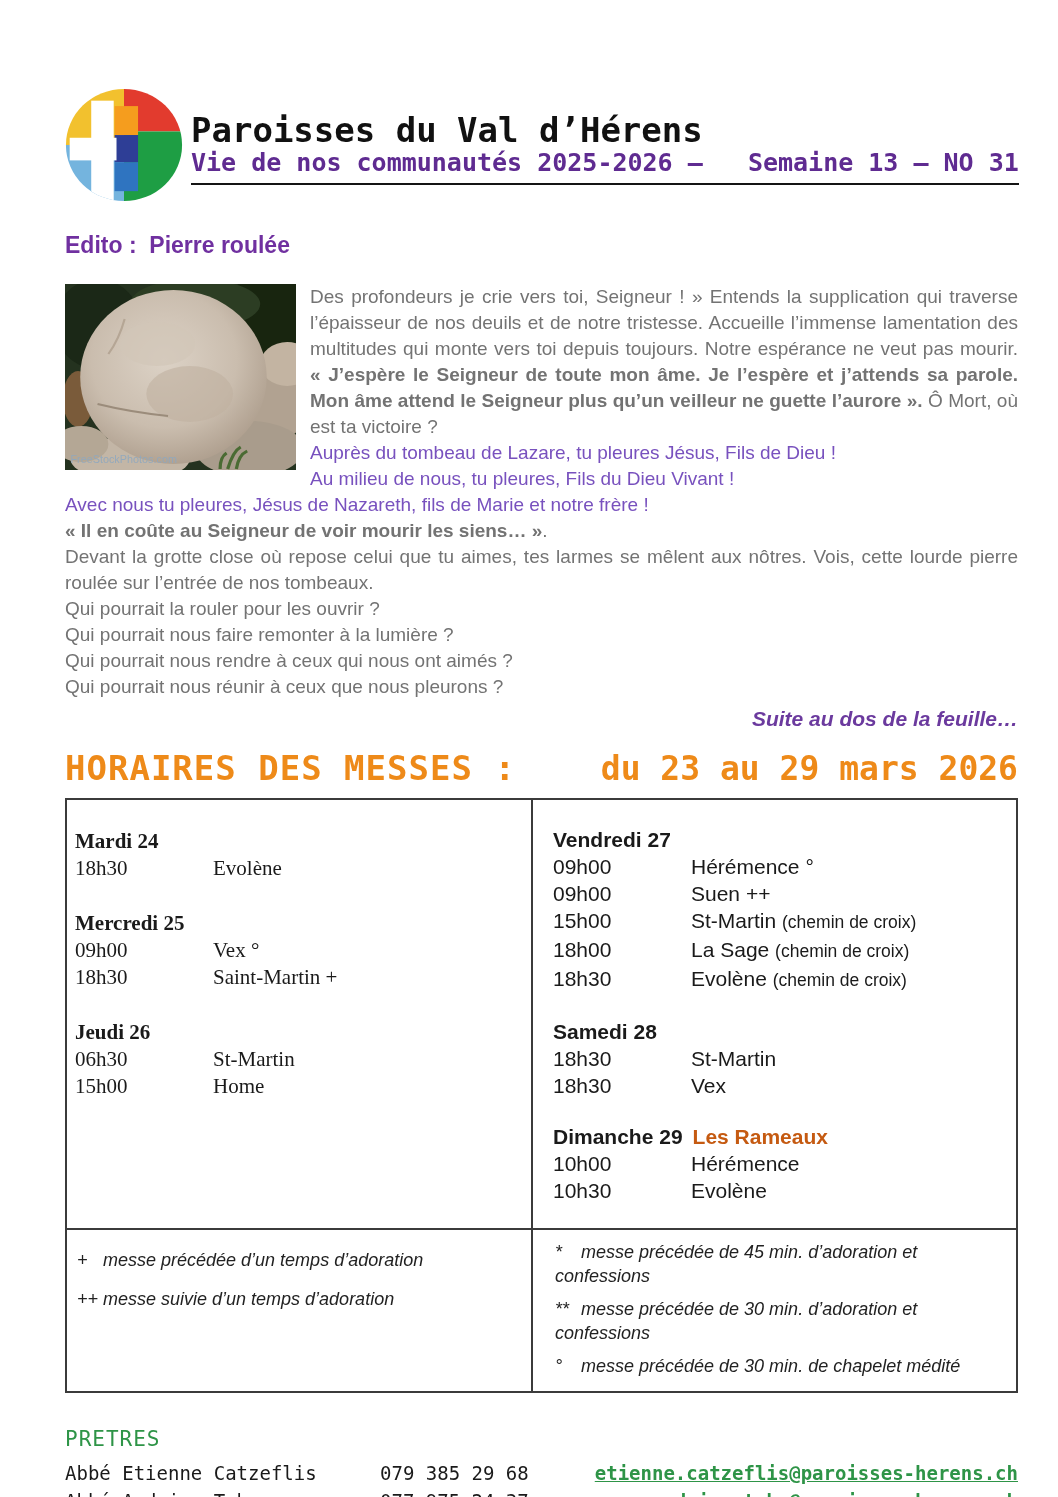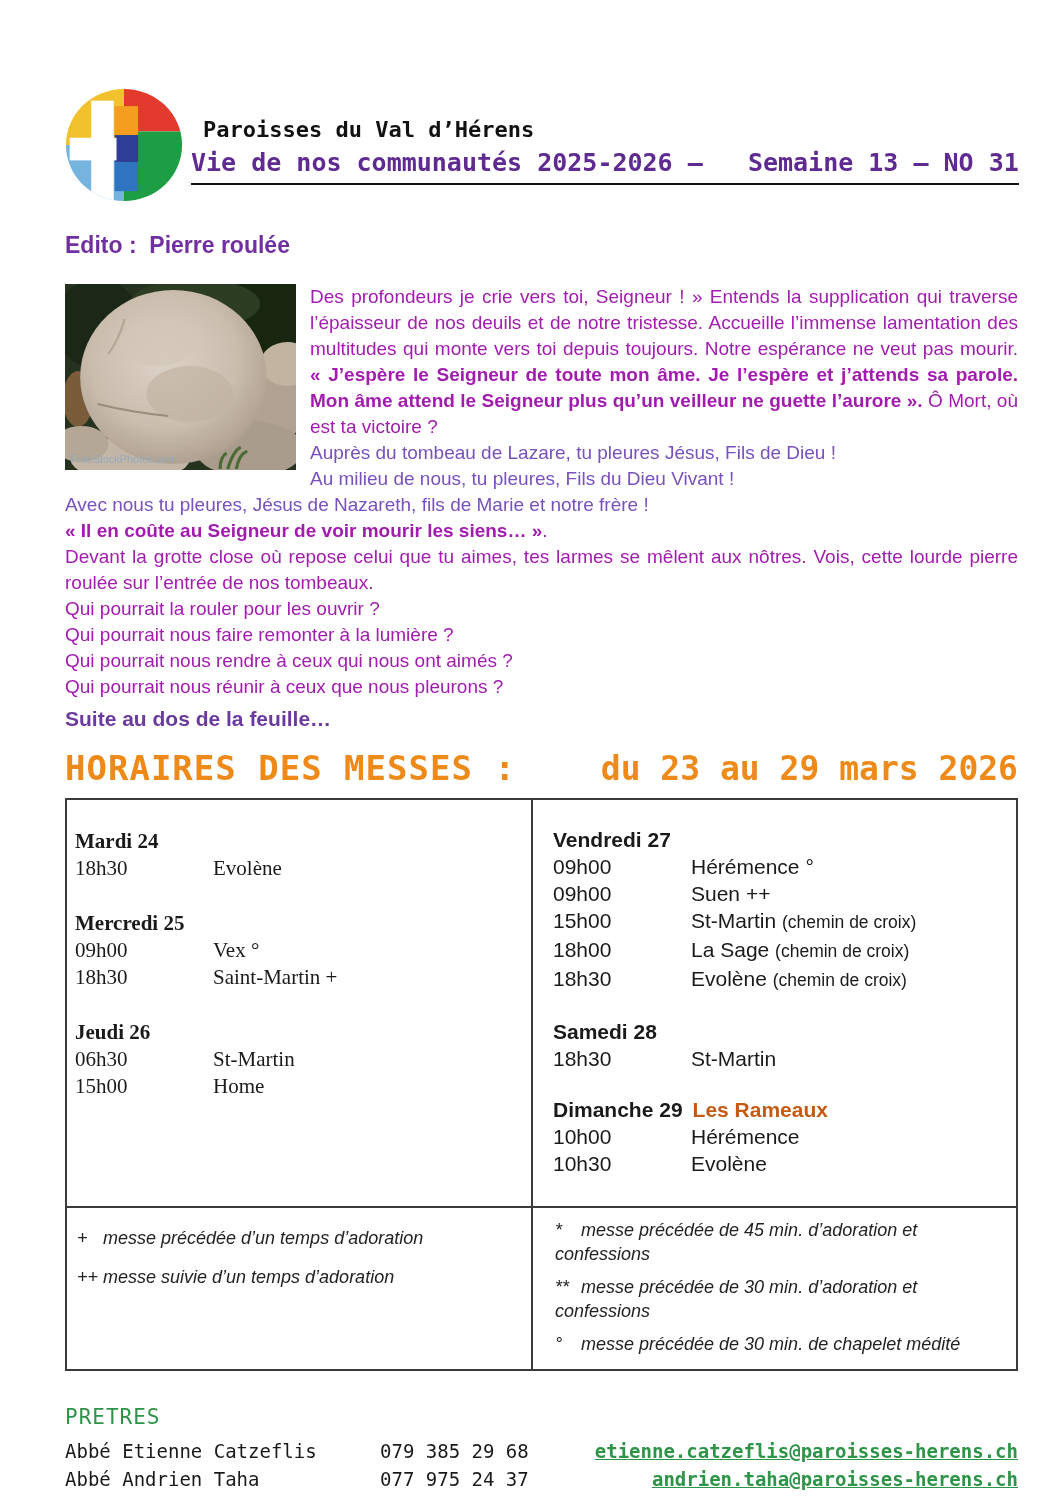--- a/index.html
+++ b/index.html
@@ -9,42 +9,42 @@
     background:#ffffff; overflow:hidden;
     padding:88px 40px 0 65px;
     font-family:"Liberation Sans", sans-serif; color:#1a1a1a;
   }
   
   .hdr { display:flex; align-items:flex-start; height:114px; }
   .logo { width:118px; height:114px; flex:none; }
   .hdr-text { flex:1; margin-left:8px; padding-top:24px; }
   .title {
     font-family:"DejaVu Sans Mono", monospace; font-weight:bold;
-    font-size:22px; line-height:36px; color:#111; white-space:pre;margin-left:12px;
+    font-size:34px; line-height:36px; color:#111; white-space:pre;
   }
   .subtitle {
     font-family:"DejaVu Sans Mono", monospace; font-weight:bold;
     font-size:25px; line-height:30px; color:#5f2b91;
     border-bottom:2px solid #141414; padding-bottom:5px; white-space:pre;
   }
   
   .edito-h {
     margin-top:30px; font-size:23px; font-weight:bold; color:#7030a0; white-space:pre;
   }
   .edito-flex { display:flex; margin-top:25px; }
   .photo { width:231px; height:186px; flex:none; position:relative; }
   .photo svg { display:block; width:100%; height:100%; }
   .edito-text { flex:1; margin-left:14px; }
-  .bt { font-size:19px; line-height:26px; color:#a21caf; }
+  .bt { font-size:19px; line-height:26px; color:#737373; }
   .justify { text-align:justify; }
   .violet { color:#7851be; }
   .bold { font-weight:bold; }
   .suite {
-    margin-top:6px; text-align:left; font-size:21px; line-height:26px;
-    font-weight:bold; color:#6b3a9e;
+    margin-top:6px; text-align:right; font-size:21px; line-height:26px;
+    font-weight:bold; font-style:italic; color:#6b3a9e;
   }
   
   .sched-hrow {
     margin-top:16px; display:flex; justify-content:space-between; align-items:baseline;
     font-family:"DejaVu Sans Mono", monospace; font-weight:bold; color:#ee8a19;gap:20px;
   }
   .sched-title { font-size:34px; letter-spacing:1px; }
   .sched-date  { font-size:33px; }
   .mtable { margin-top:10px; border:2px solid #3b3b3b; }
   .mt-main { display:grid; grid-template-columns:466px 1fr; min-height:406px; }
@@ -188,20 +188,21 @@
           <div class="day-name">Vendredi 27</div>
           <div><span class="time">09h00</span><span>Hérémence °</span></div>
           <div><span class="time">09h00</span><span>Suen ++</span></div>
           <div><span class="time">15h00</span><span>St-Martin</span> <span class="note">(chemin de croix)</span></div>
           <div><span class="time">18h00</span><span>La Sage</span> <span class="note">(chemin de croix)</span></div>
           <div><span class="time">18h30</span><span>Evolène</span> <span class="note">(chemin de croix)</span></div>
         </div>
         <div class="day">
           <div class="day-name">Samedi 28</div>
           <div><span class="time">18h30</span><span>St-Martin</span></div>
+          <div><span class="time">18h30</span><span>Vex</span></div>
         </div>
         <div class="day">
           <div class="day-name"><span>Dimanche 29</span><span class="hl">Les Rameaux</span></div>
           <div><span class="time">10h00</span><span>Hérémence</span></div>
           <div><span class="time">10h30</span><span>Evolène</span></div>
         </div>
       </div>
     </div>
 
     <div class="mt-legend">

